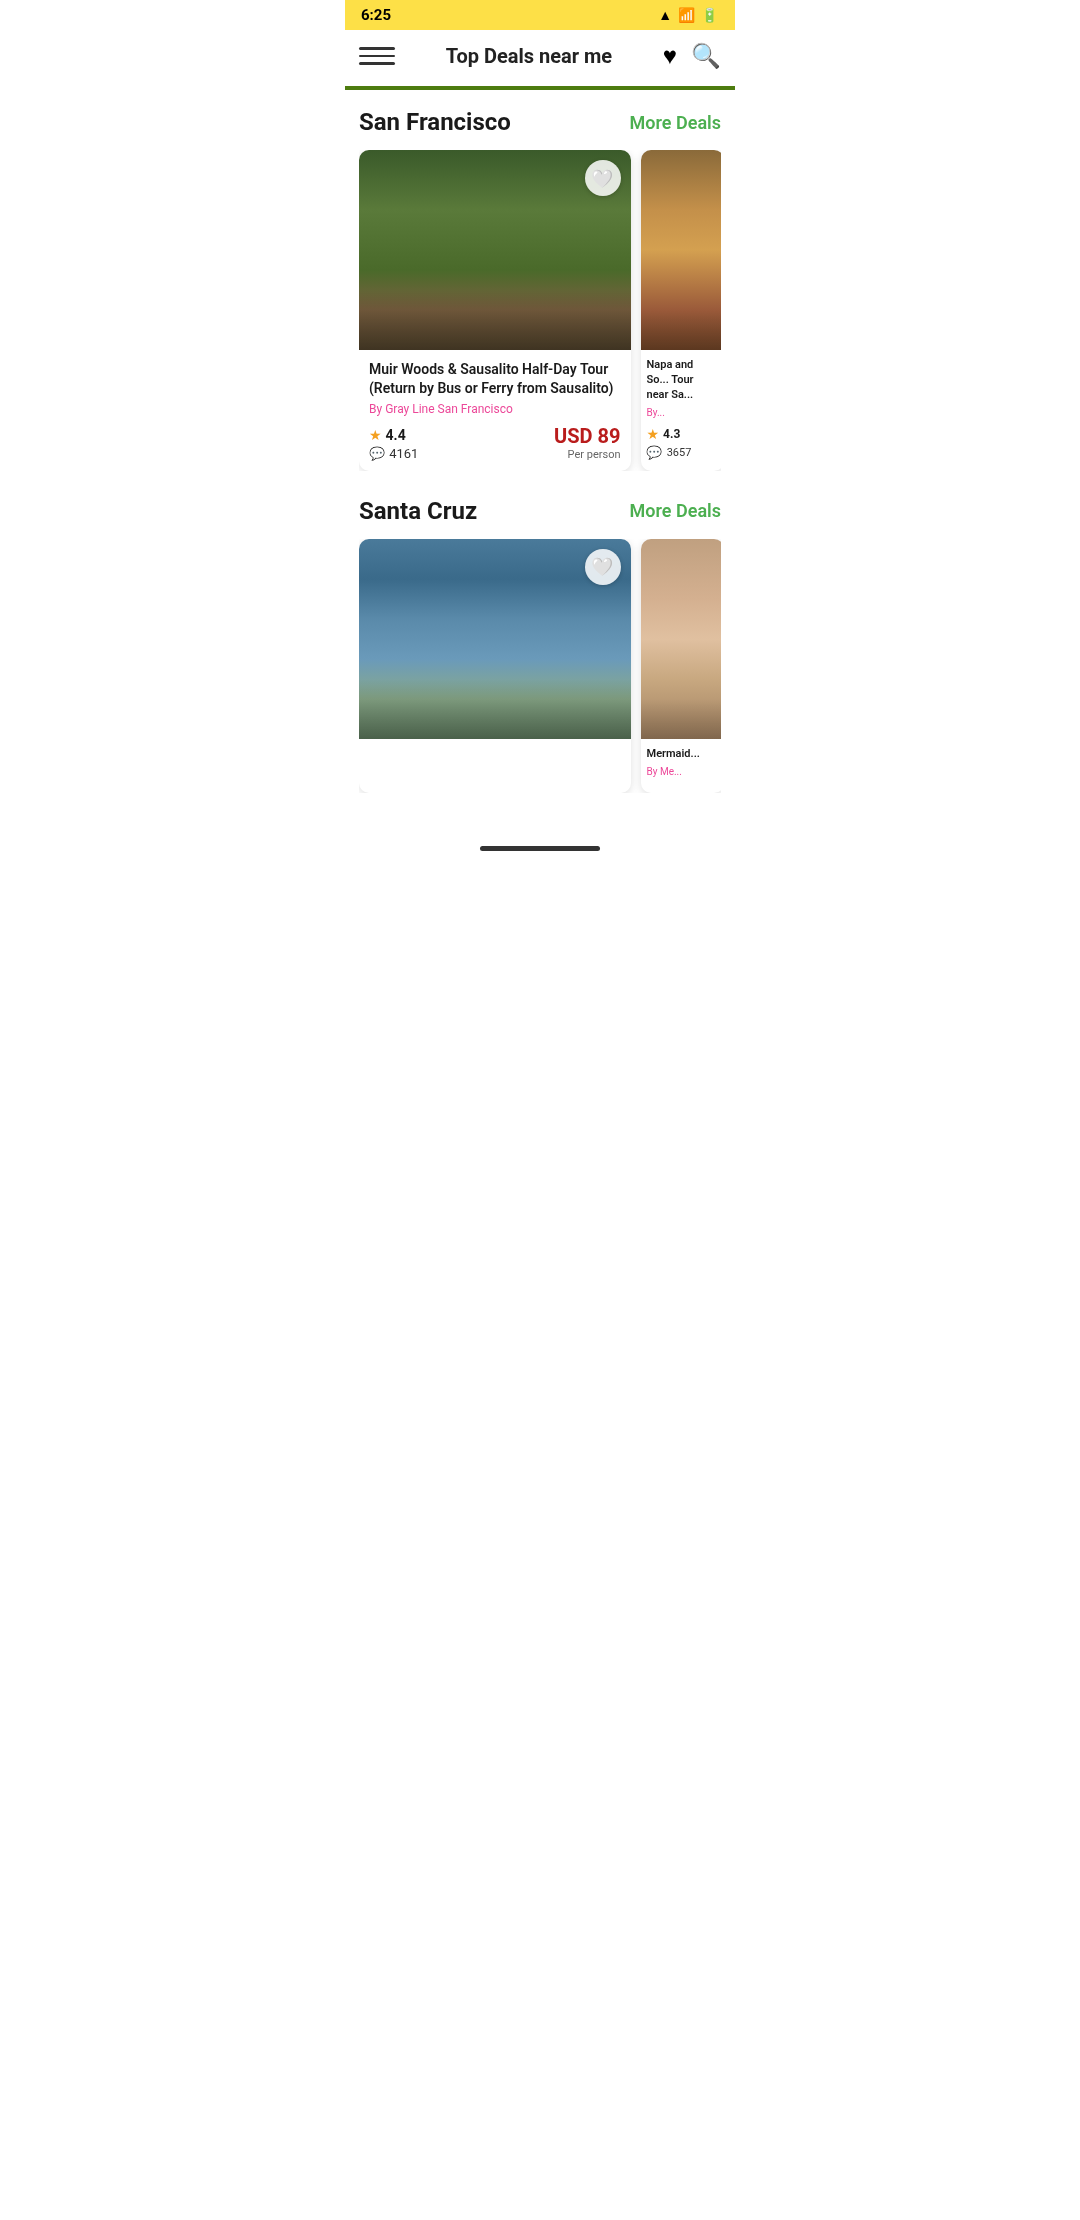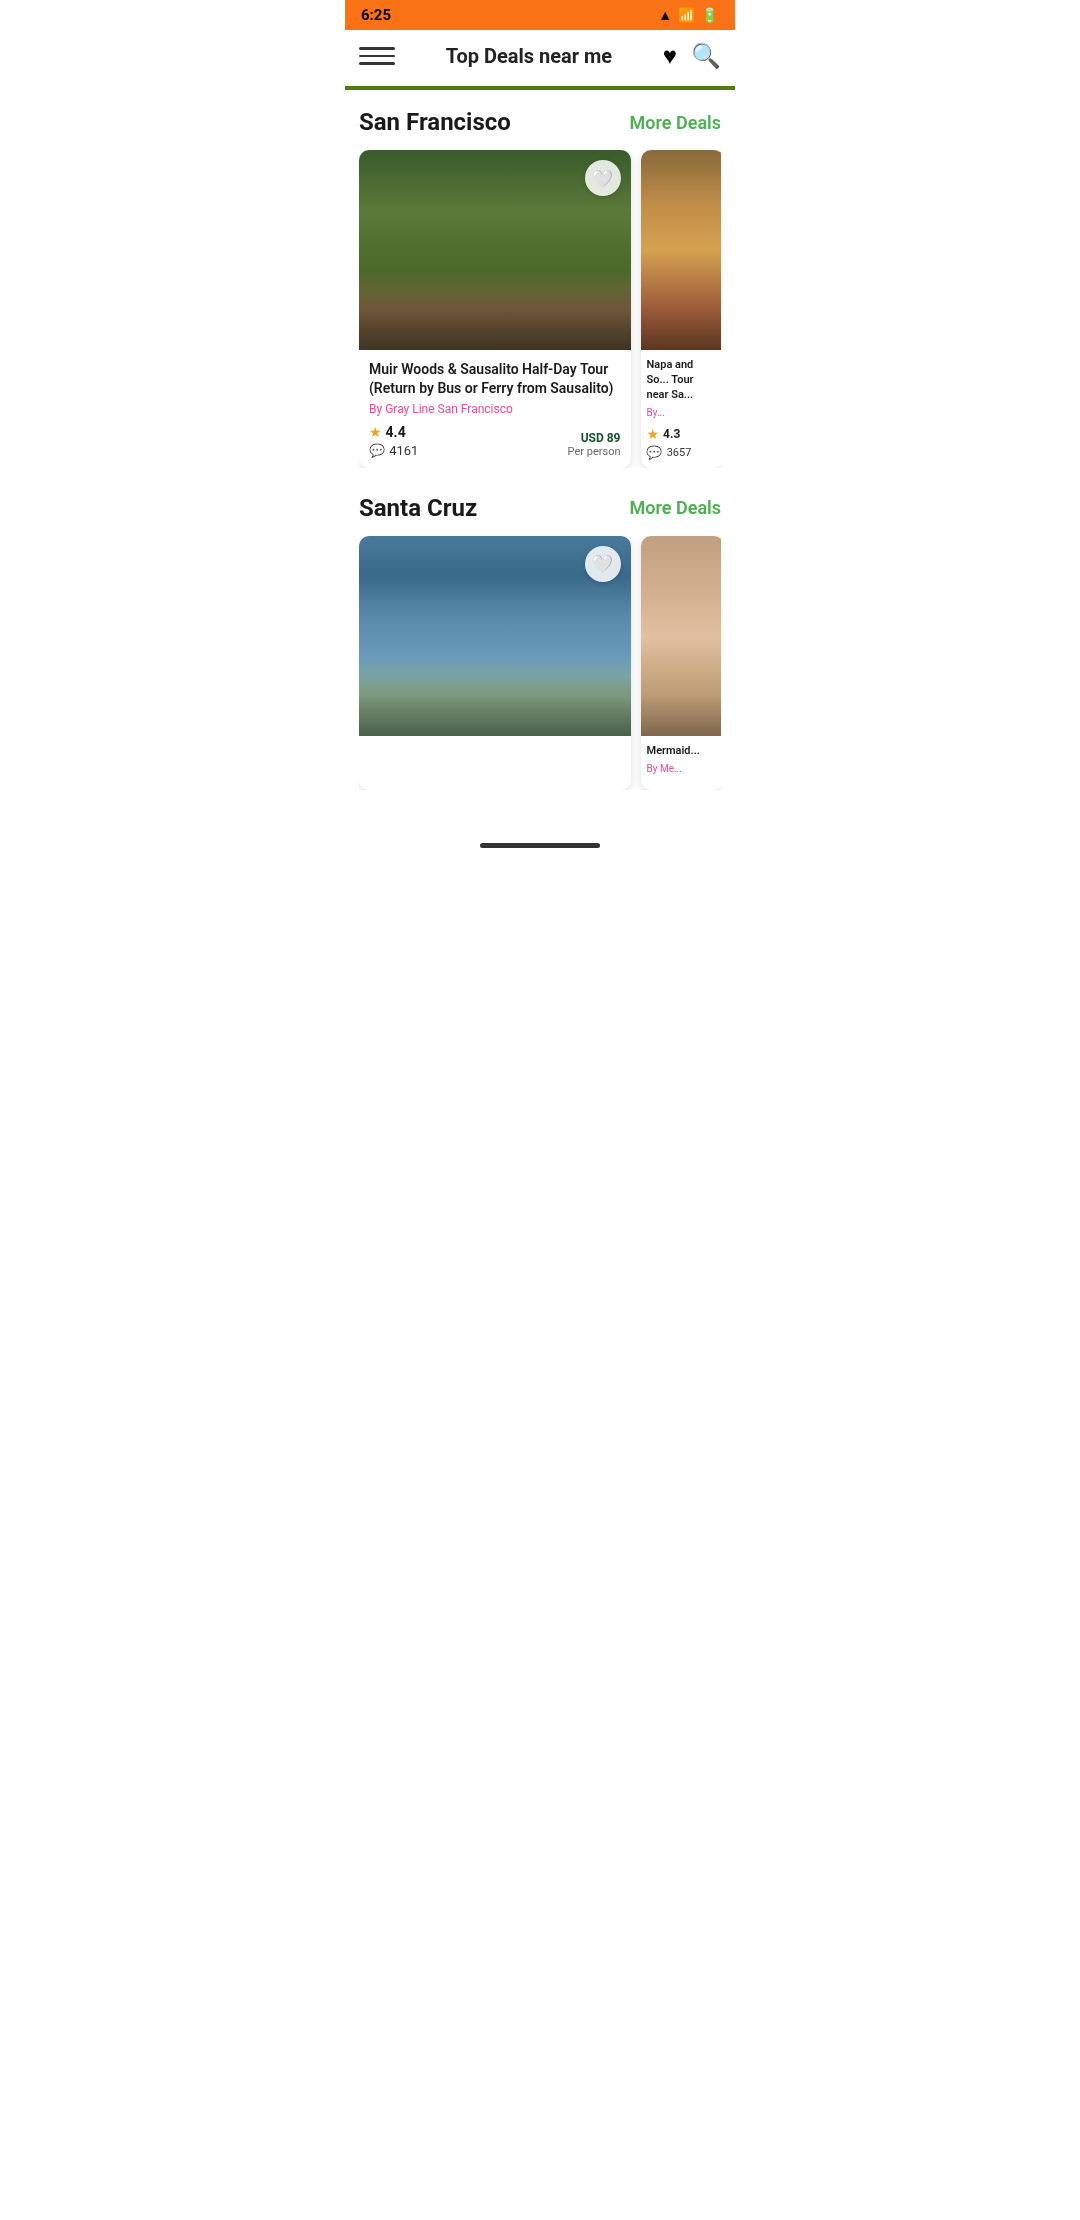--- a/index.html
+++ b/index.html
@@ -12,21 +12,21 @@
       margin: 0 auto;
       overflow-x: hidden;
     }
 
     
     .status-bar {
       display: flex;
       justify-content: space-between;
       align-items: center;
       padding: 6px 16px;
-      background: #f97316;
+      background: #fde047;
       font-size: 14px;
       font-weight: 600;
     }
     .status-time { font-size: 15px; font-weight: 700; }
     .status-icons { display: flex; gap: 6px; align-items: center; }
     .status-icon { font-size: 14px; }
 
     
     .toolbar {
       display: flex;
@@ -184,21 +184,21 @@
     }
     .star-icon { color: #f4a020; font-size: 14px; }
     .rating-value { font-size: 14px; font-weight: 700; color: #1a1a1a; }
     .review-row { display: flex; align-items: center; gap: 4px; }
     .chat-icon { color: #f4a020; font-size: 13px; }
     .review-count { font-size: 13px; color: #333; }
 
     .card-price {
       text-align: right;
     }
-    .price-label { font-size: 12px; font-weight: 700; color: #14532d; }
+    .price-label { font-size: 20px; font-weight: 700; color: #b91c1c; }
     .price-sub { font-size: 11px; color: #666; }
 
     
     .card-second .card-rating .rating-value { font-size: 12px; }
     .card-second .card-rating .review-count { font-size: 11px; }
 
     
     .nav-bottom {
       height: 20px;
       display: flex; align-items: center; justify-content: center;

